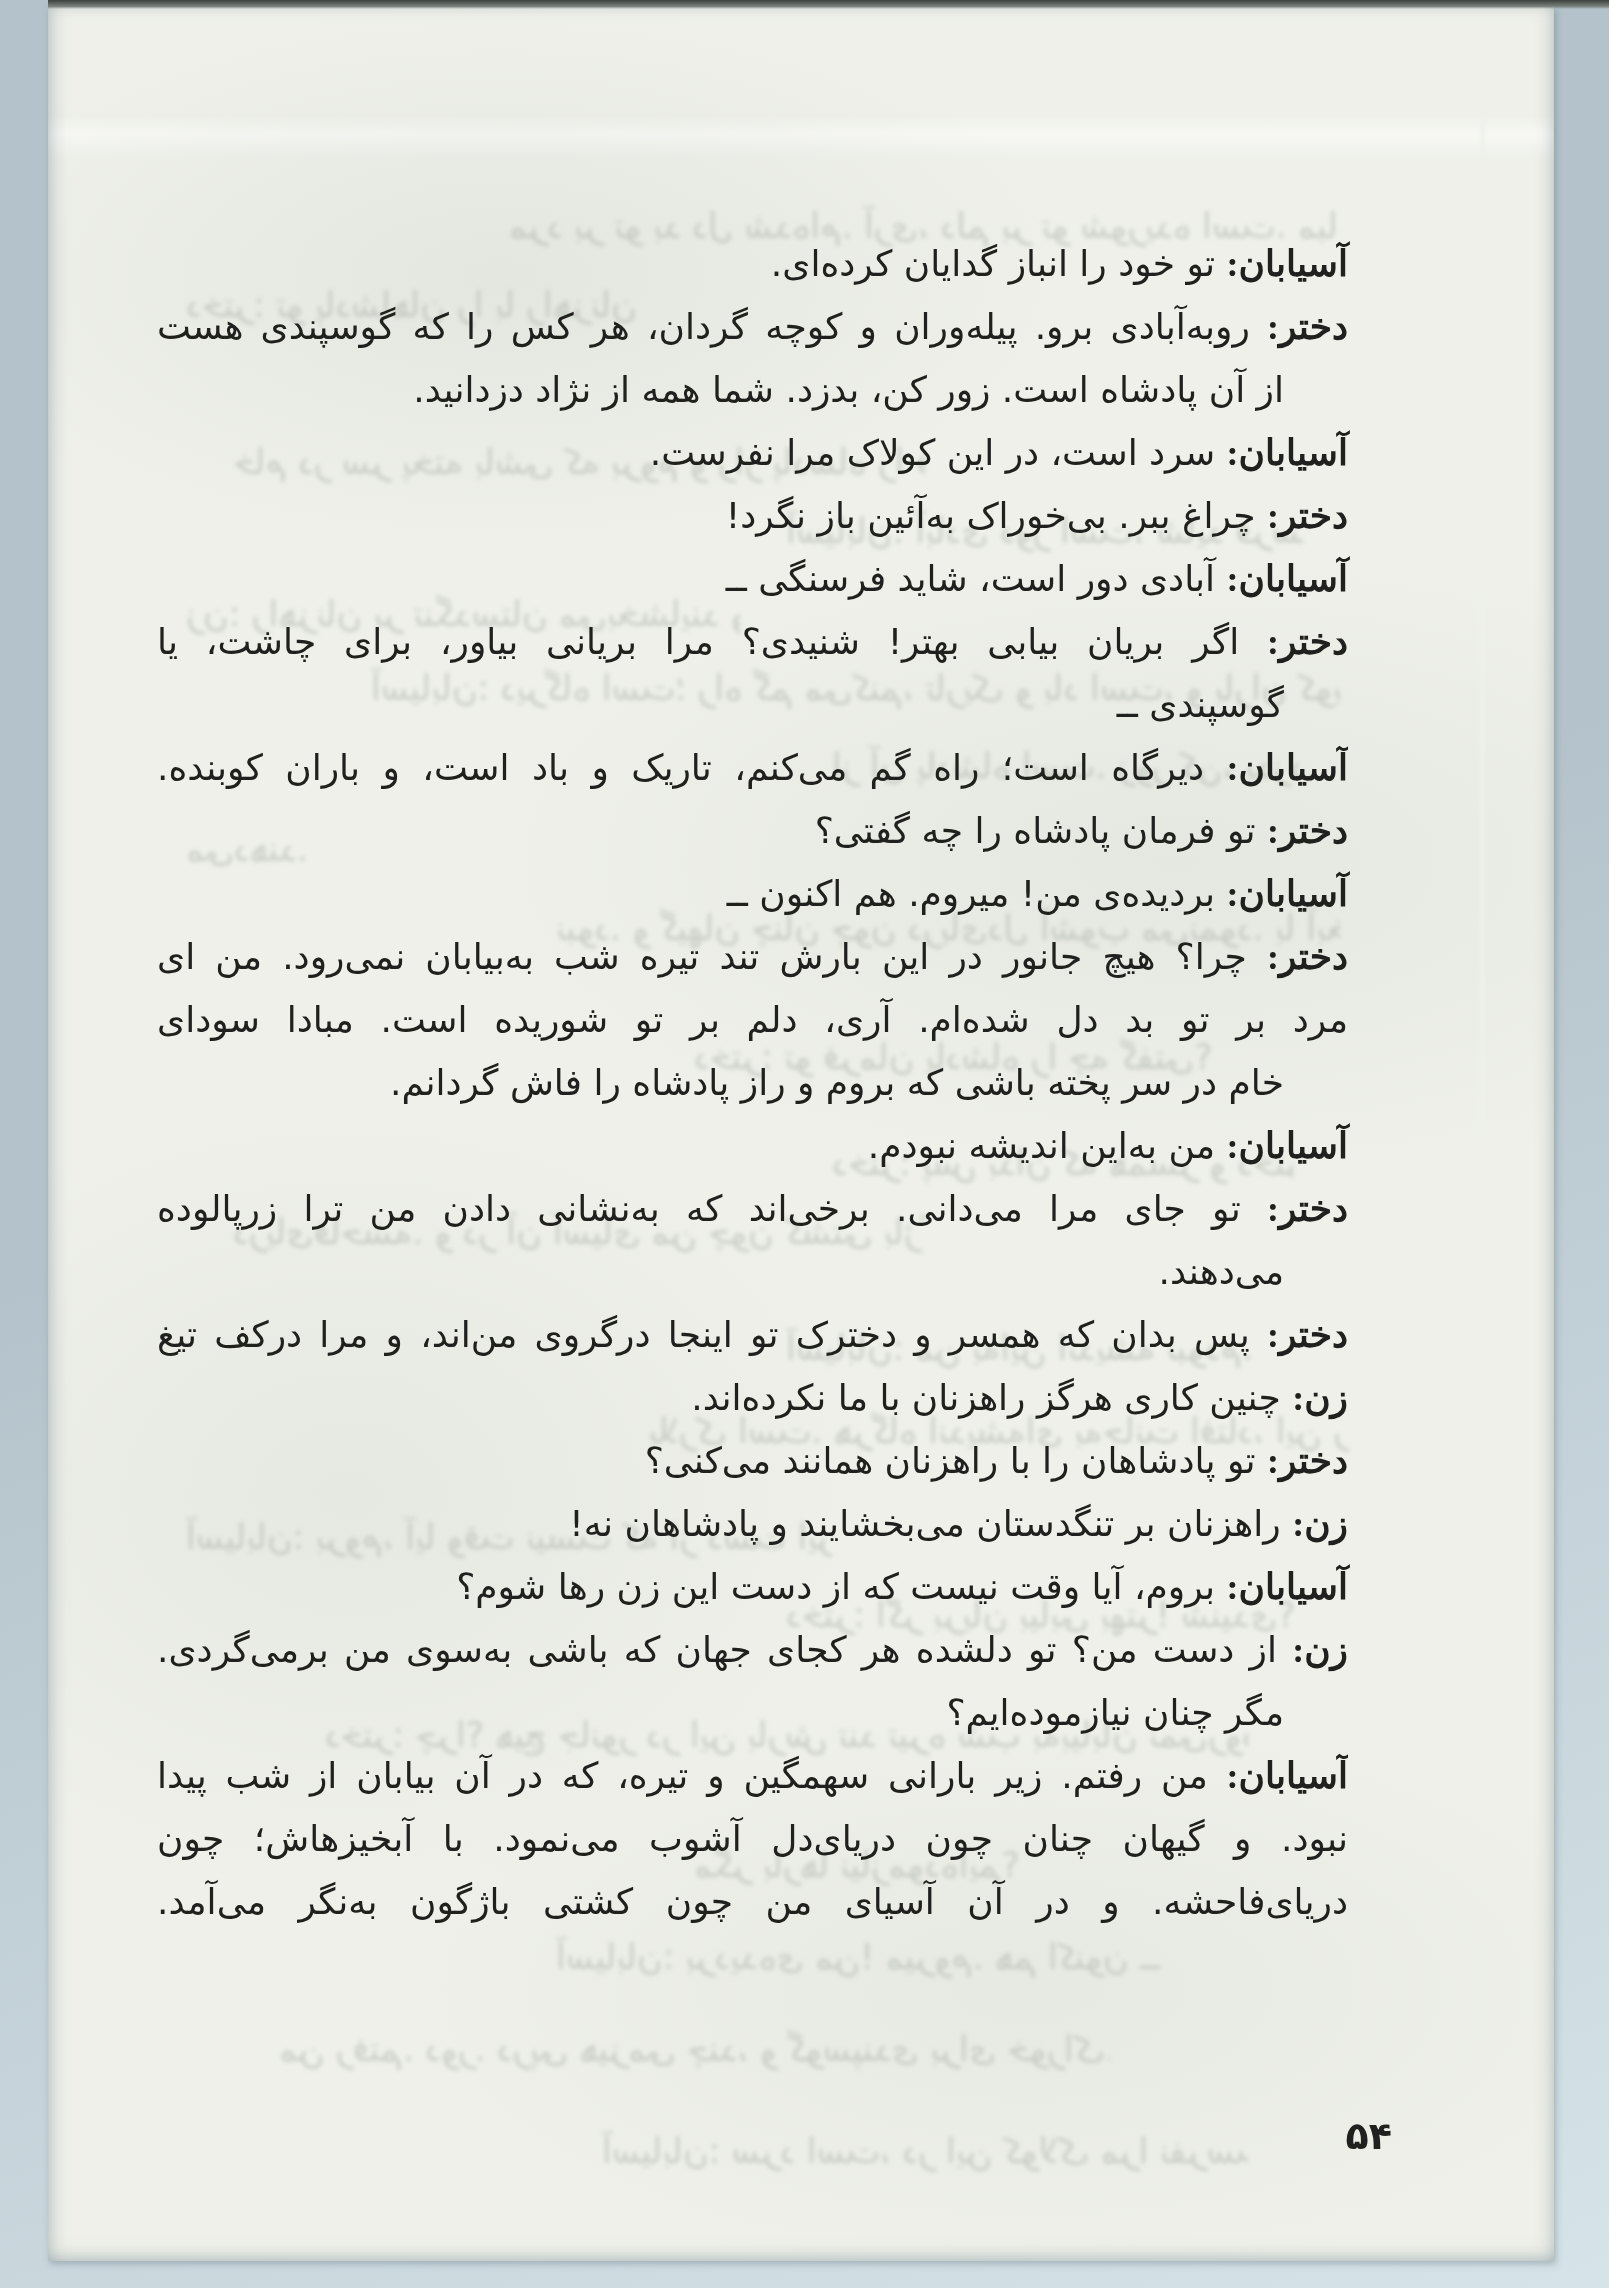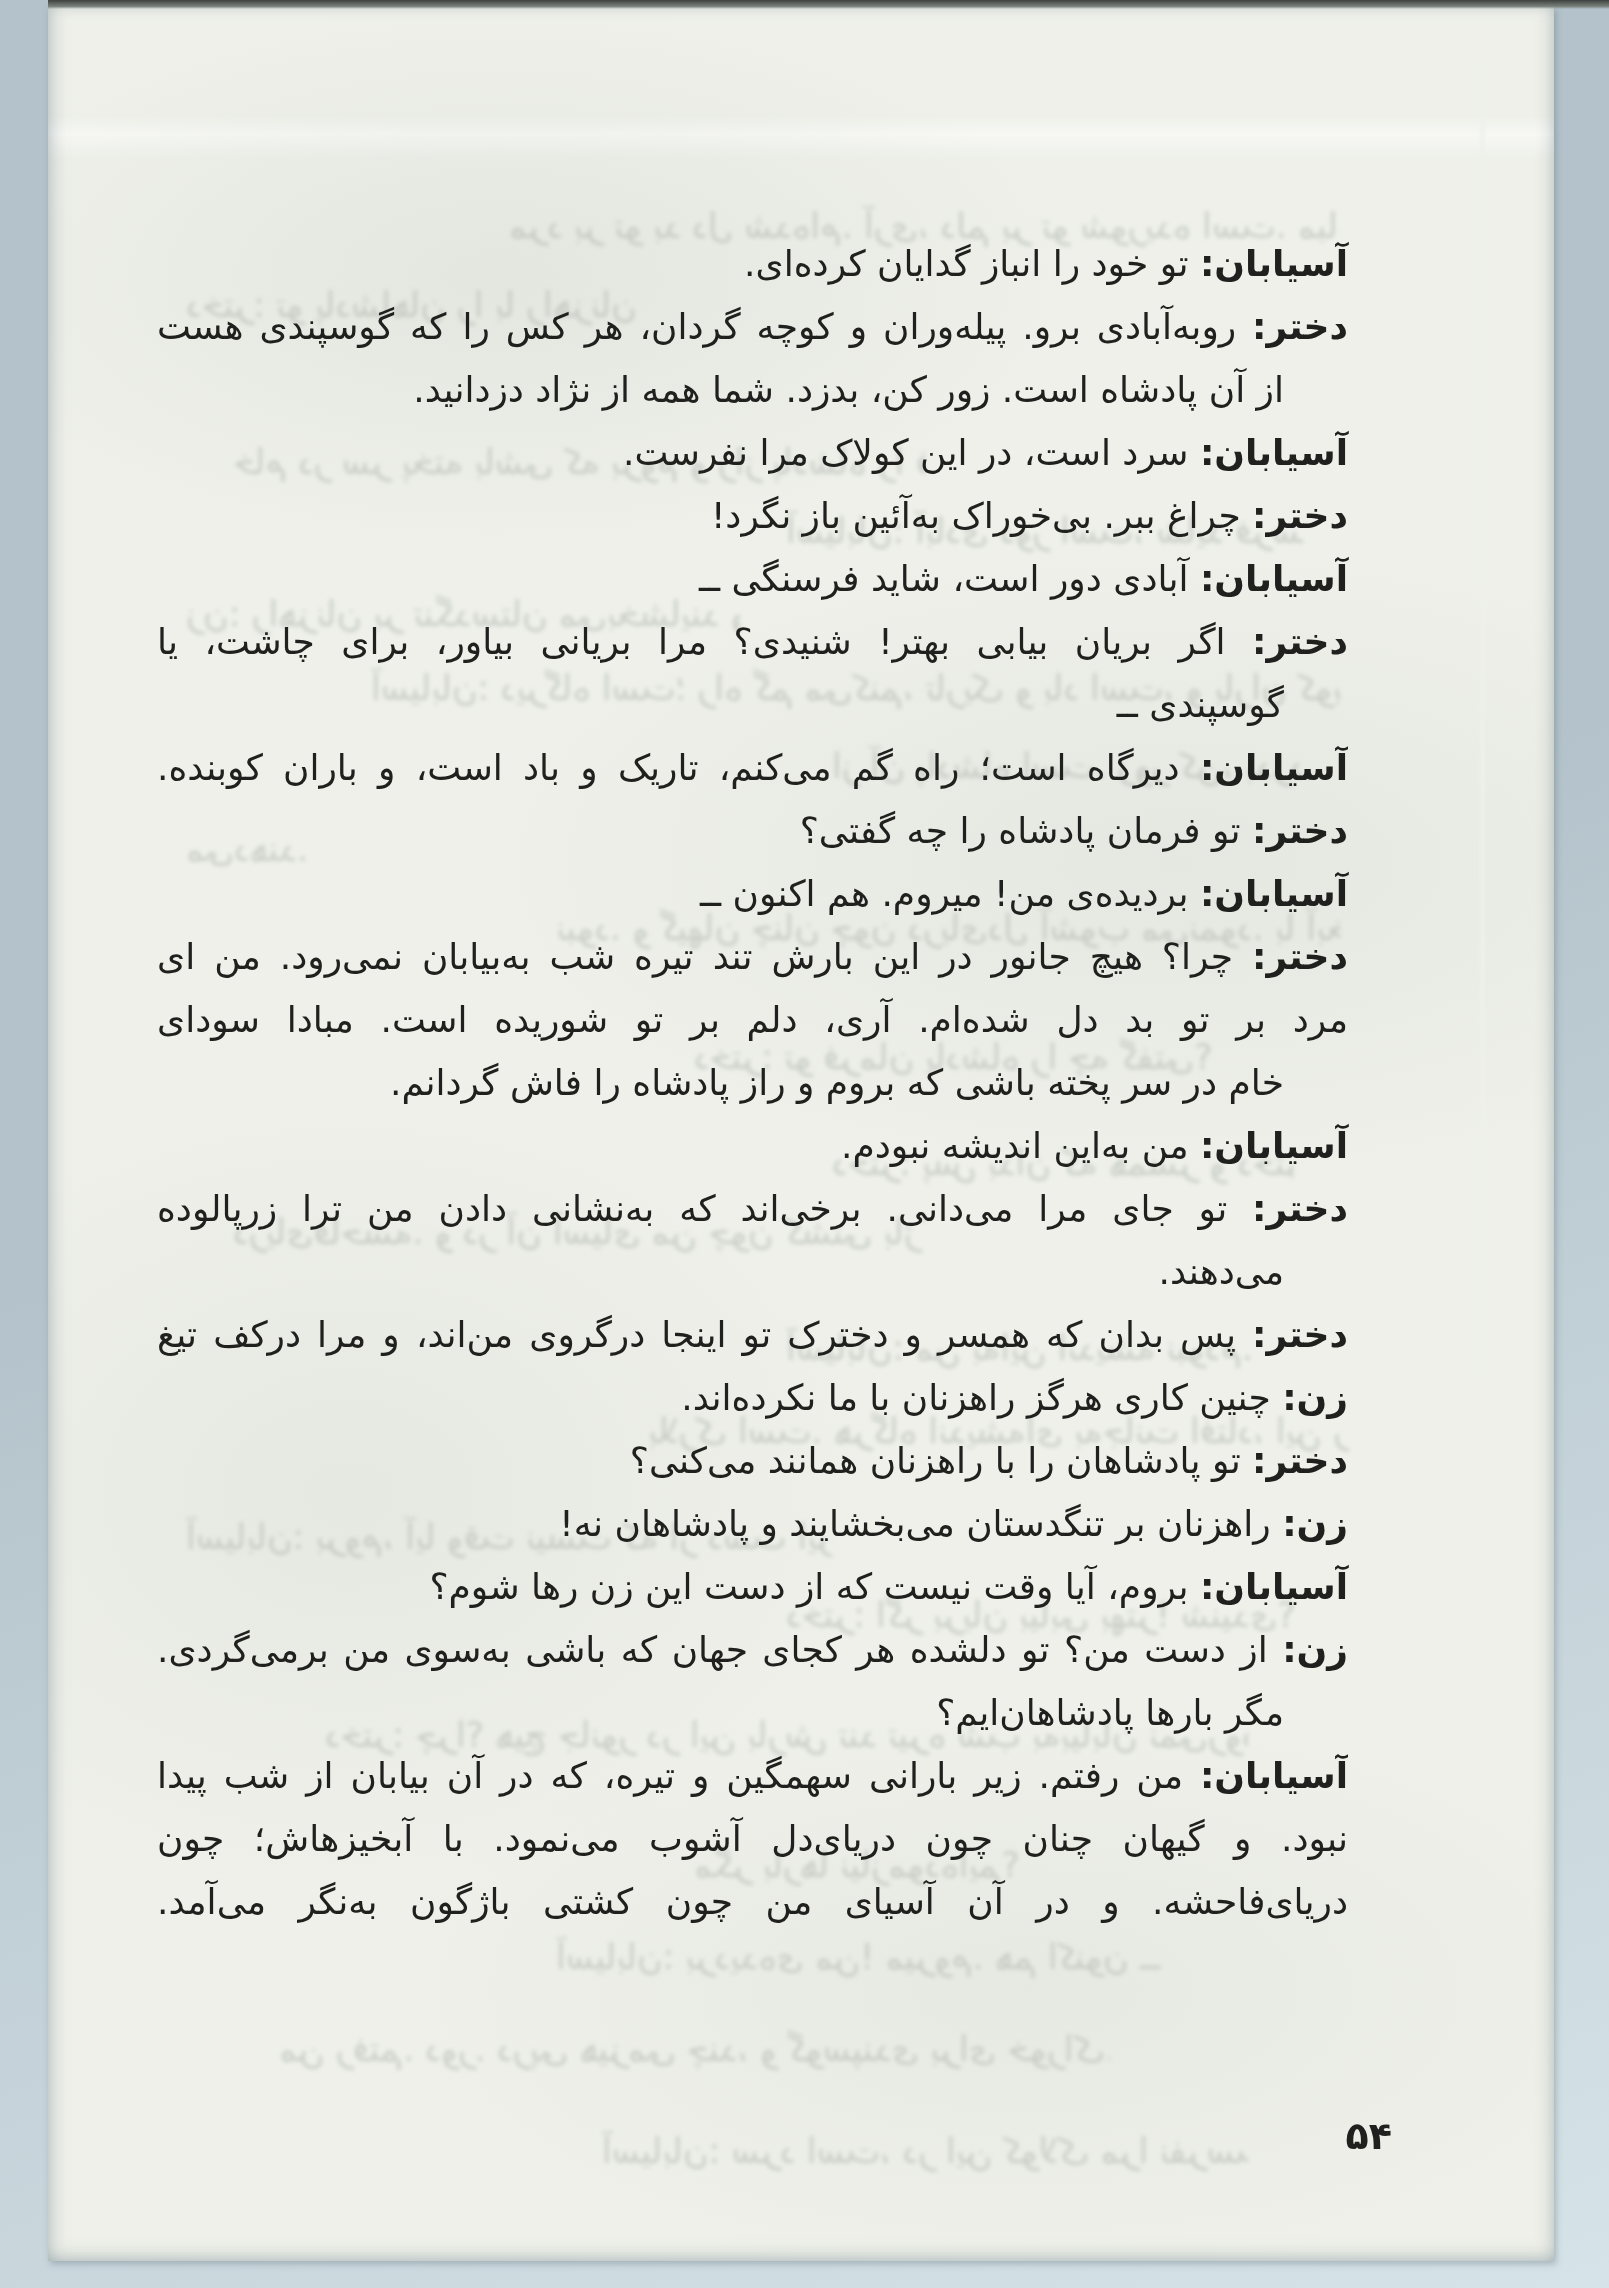--- a/index.html
+++ b/index.html
@@ -52,21 +52,21 @@
     direction:rtl;color:var(--ink);
     font-size:36px;
   }
   .line{height:63px;line-height:63px;white-space:nowrap;}
   .line.single{text-align:right;}
   .line.first,.line.mid{
     text-align:justify;text-align-last:justify;text-justify:inter-word;white-space:normal;
     height:63px;overflow:hidden;
   }
   .line.last{text-align:right;margin-right:64px;}
-  .line b{font-weight:bold;}
+  .line b{font-weight:bold;font-family:Liberation Serif, serif;}
   .page-number{
     position:absolute;right:162px;top:2107px;
     font-size:38px;font-weight:bold;color:var(--ink);
     direction:rtl;
   }
 </style>
 </head>
 <body>
 
 <div class="scan-canvas">
@@ -115,21 +115,21 @@
         <div class="line last">خام در سر پخته باشی که بروم و راز پادشاه را فاش گردانم.</div>
         <div class="line single"><b>آسیابان:</b> من به‌این اندیشه نبودم.</div>
         <div class="line first"><b>دختر:</b> تو جای مرا می‌دانی. برخی‌اند که به‌نشانی دادن من ترا زرپالوده</div>
         <div class="line last">می‌دهند.</div>
         <div class="line first"><b>دختر:</b> پس بدان که همسر و دخترک تو اینجا درگروی من‌اند، و مرا درکف تیغ</div>
         <div class="line single"><b>زن:</b> چنین کاری هرگز راهزنان با ما نکرده‌اند.</div>
         <div class="line single"><b>دختر:</b> تو پادشاهان را با راهزنان همانند می‌کنی؟</div>
         <div class="line single"><b>زن:</b> راهزنان بر تنگدستان می‌بخشایند و پادشاهان نه!</div>
         <div class="line single"><b>آسیابان:</b> بروم، آیا وقت نیست که از دست این زن رها شوم؟</div>
         <div class="line first"><b>زن:</b> از دست من؟ تو دلشده هر کجای جهان که باشی به‌سوی من برمی‌گردی.</div>
-        <div class="line last">مگر بارها پادشاهان‌ایم؟</div>
+        <div class="line last">مگر چنان نیازموده‌ایم؟</div>
         <div class="line first"><b>آسیابان:</b> من رفتم. زیر بارانی سهمگین و تیره، که در آن بیابان از شب پیدا</div>
         <div class="line mid">نبود. و گیهان چنان چون دریای‌دل آشوب می‌نمود. با آبخیزهاش؛ چون</div>
         <div class="line mid">دریای‌فاحشه. و در آن آسیای من چون کشتی باژگون به‌نگر می‌آمد.</div>
       </div>
 
     <div class="page-number">۵۴</div>
   </div>
 </div>
 
 

